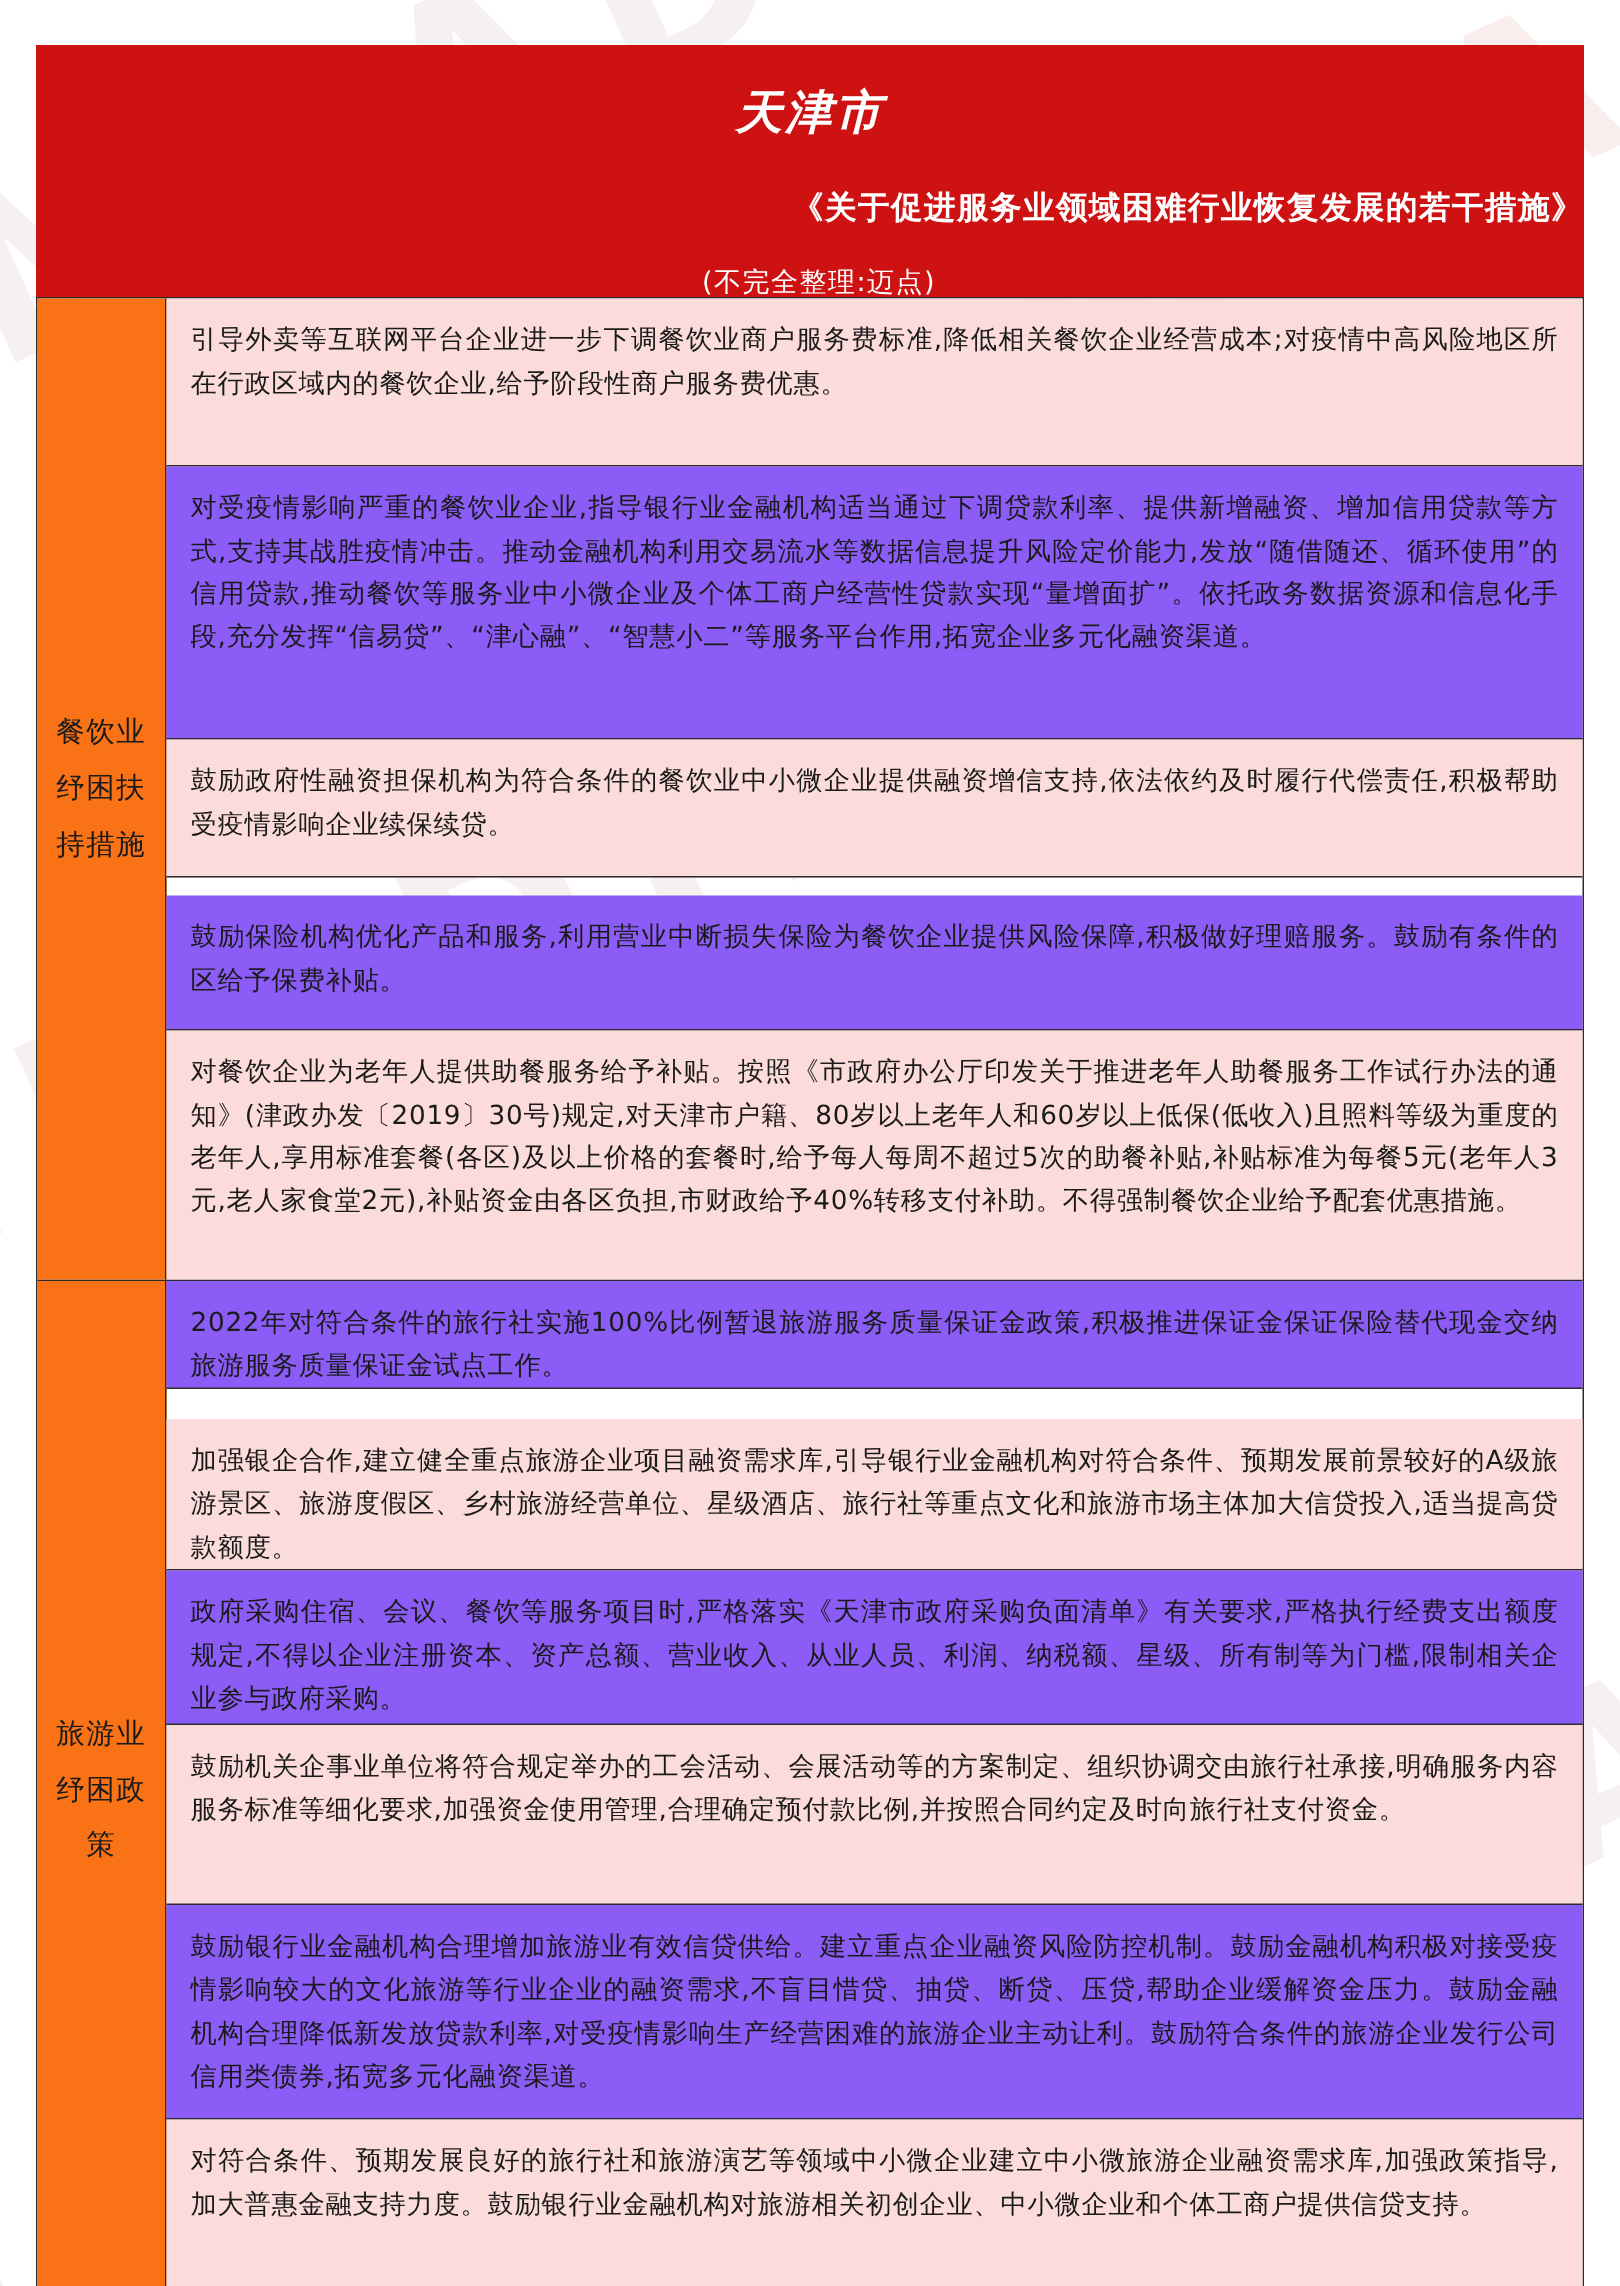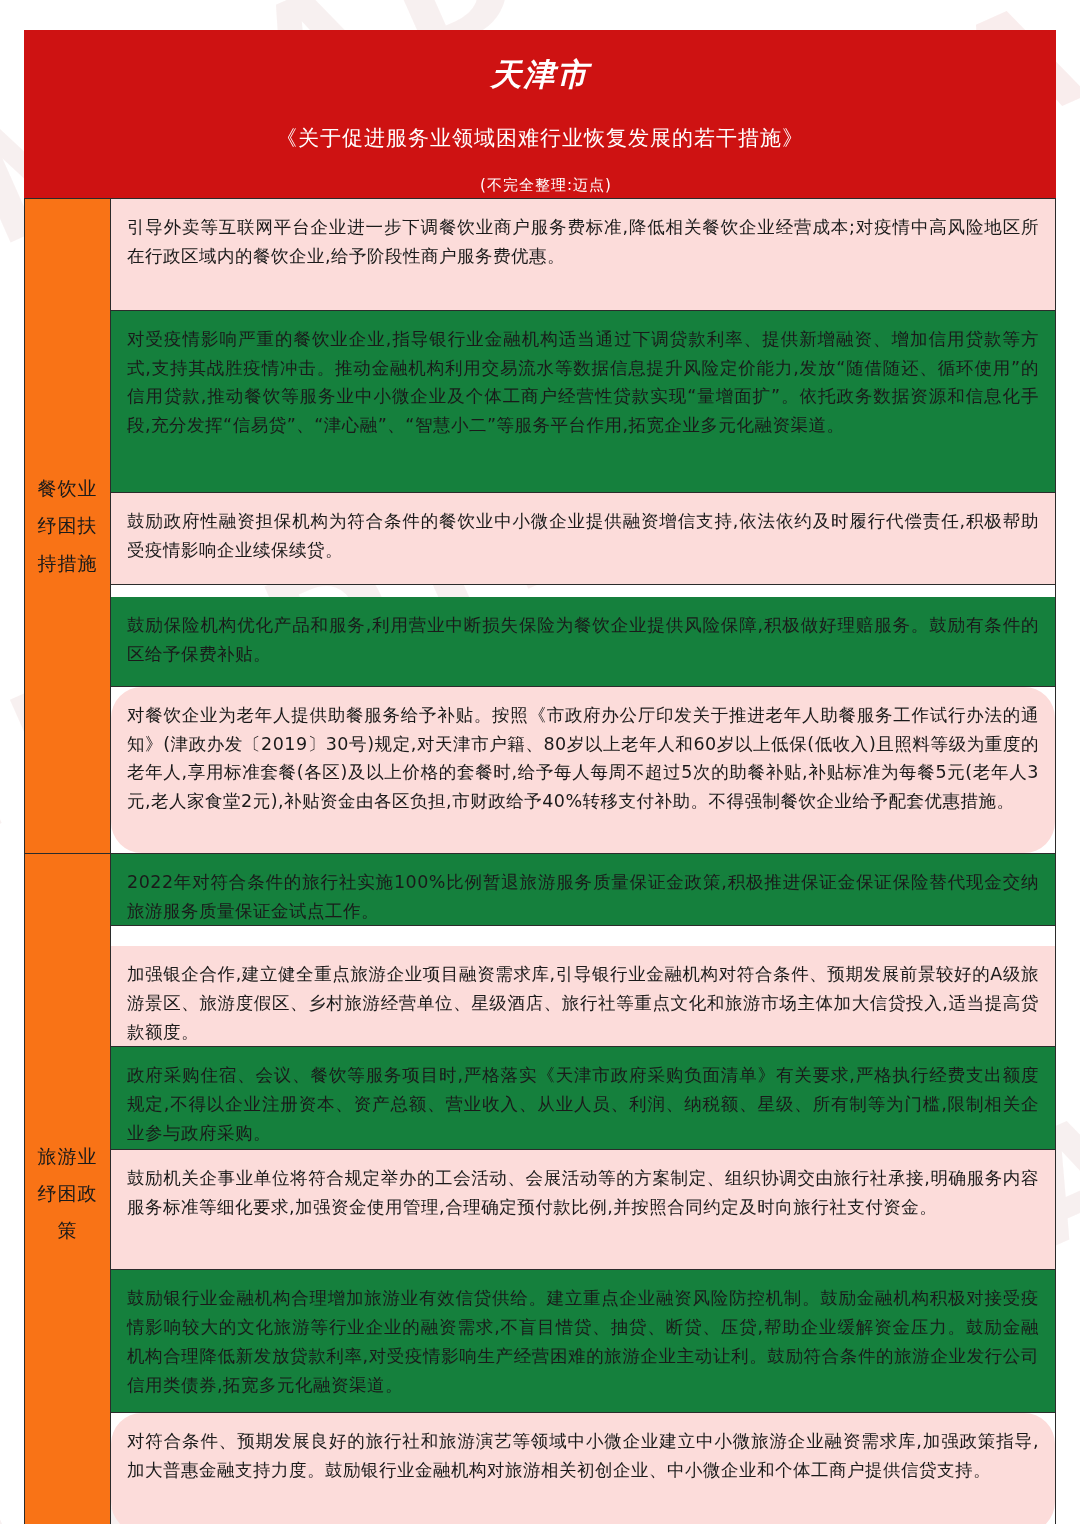--- a/index.html
+++ b/index.html
@@ -43,26 +43,27 @@
   .header .city{
     padding-top:24px;
     font-size:31px;
     font-weight:bold;
     letter-spacing:2px;
     font-style:italic;
   }
   .header .doc-title{
     margin-top:28px;
     font-size:21px;
-    font-weight:normal;
+    font-weight:bold;
     letter-spacing:1px;
+    text-align:right;
   }
   .header .note{
     margin-top:24px;
-    font-size:15px;
+    font-size:18px;
     letter-spacing:1px;
     padding-left:12px;
   }
   
   .policy-table{
     position:relative;z-index:1;
     margin:0 24px;
     border:1px solid #2b2b2b;
     background:transparent;
   }
@@ -89,23 +90,23 @@
   .cell{
     box-sizing:border-box;
     padding:14px 16px 0 16px;
     font-size:17.5px;
     line-height:1.64;
     text-align:justify;
     letter-spacing:.5px;
     border-bottom:1px solid #2b2b2b;
     word-break:break-all;
   }
-  .cells .cell:last-child{border-bottom:none;border-radius:31px;}
+  .cells .cell:last-child{border-bottom:none;}
   .cell.pink{background:#fcdcda;}
-  .cell.white{background:#15803d;}
+  .cell.white{background:#8b5cf6;}
   .c1{min-height:112px;}
   .c2{min-height:182px;}
   .c3{min-height:92px;}
   .c4{min-height:90px;margin-top:12px;}
   .c5{min-height:166px;}
   .c6{min-height:71px;}
   .c7{min-height:95px;margin-top:20px;}
   .c8{min-height:103px;}
   .c9{min-height:120px;}
   .c10{min-height:143px;}

